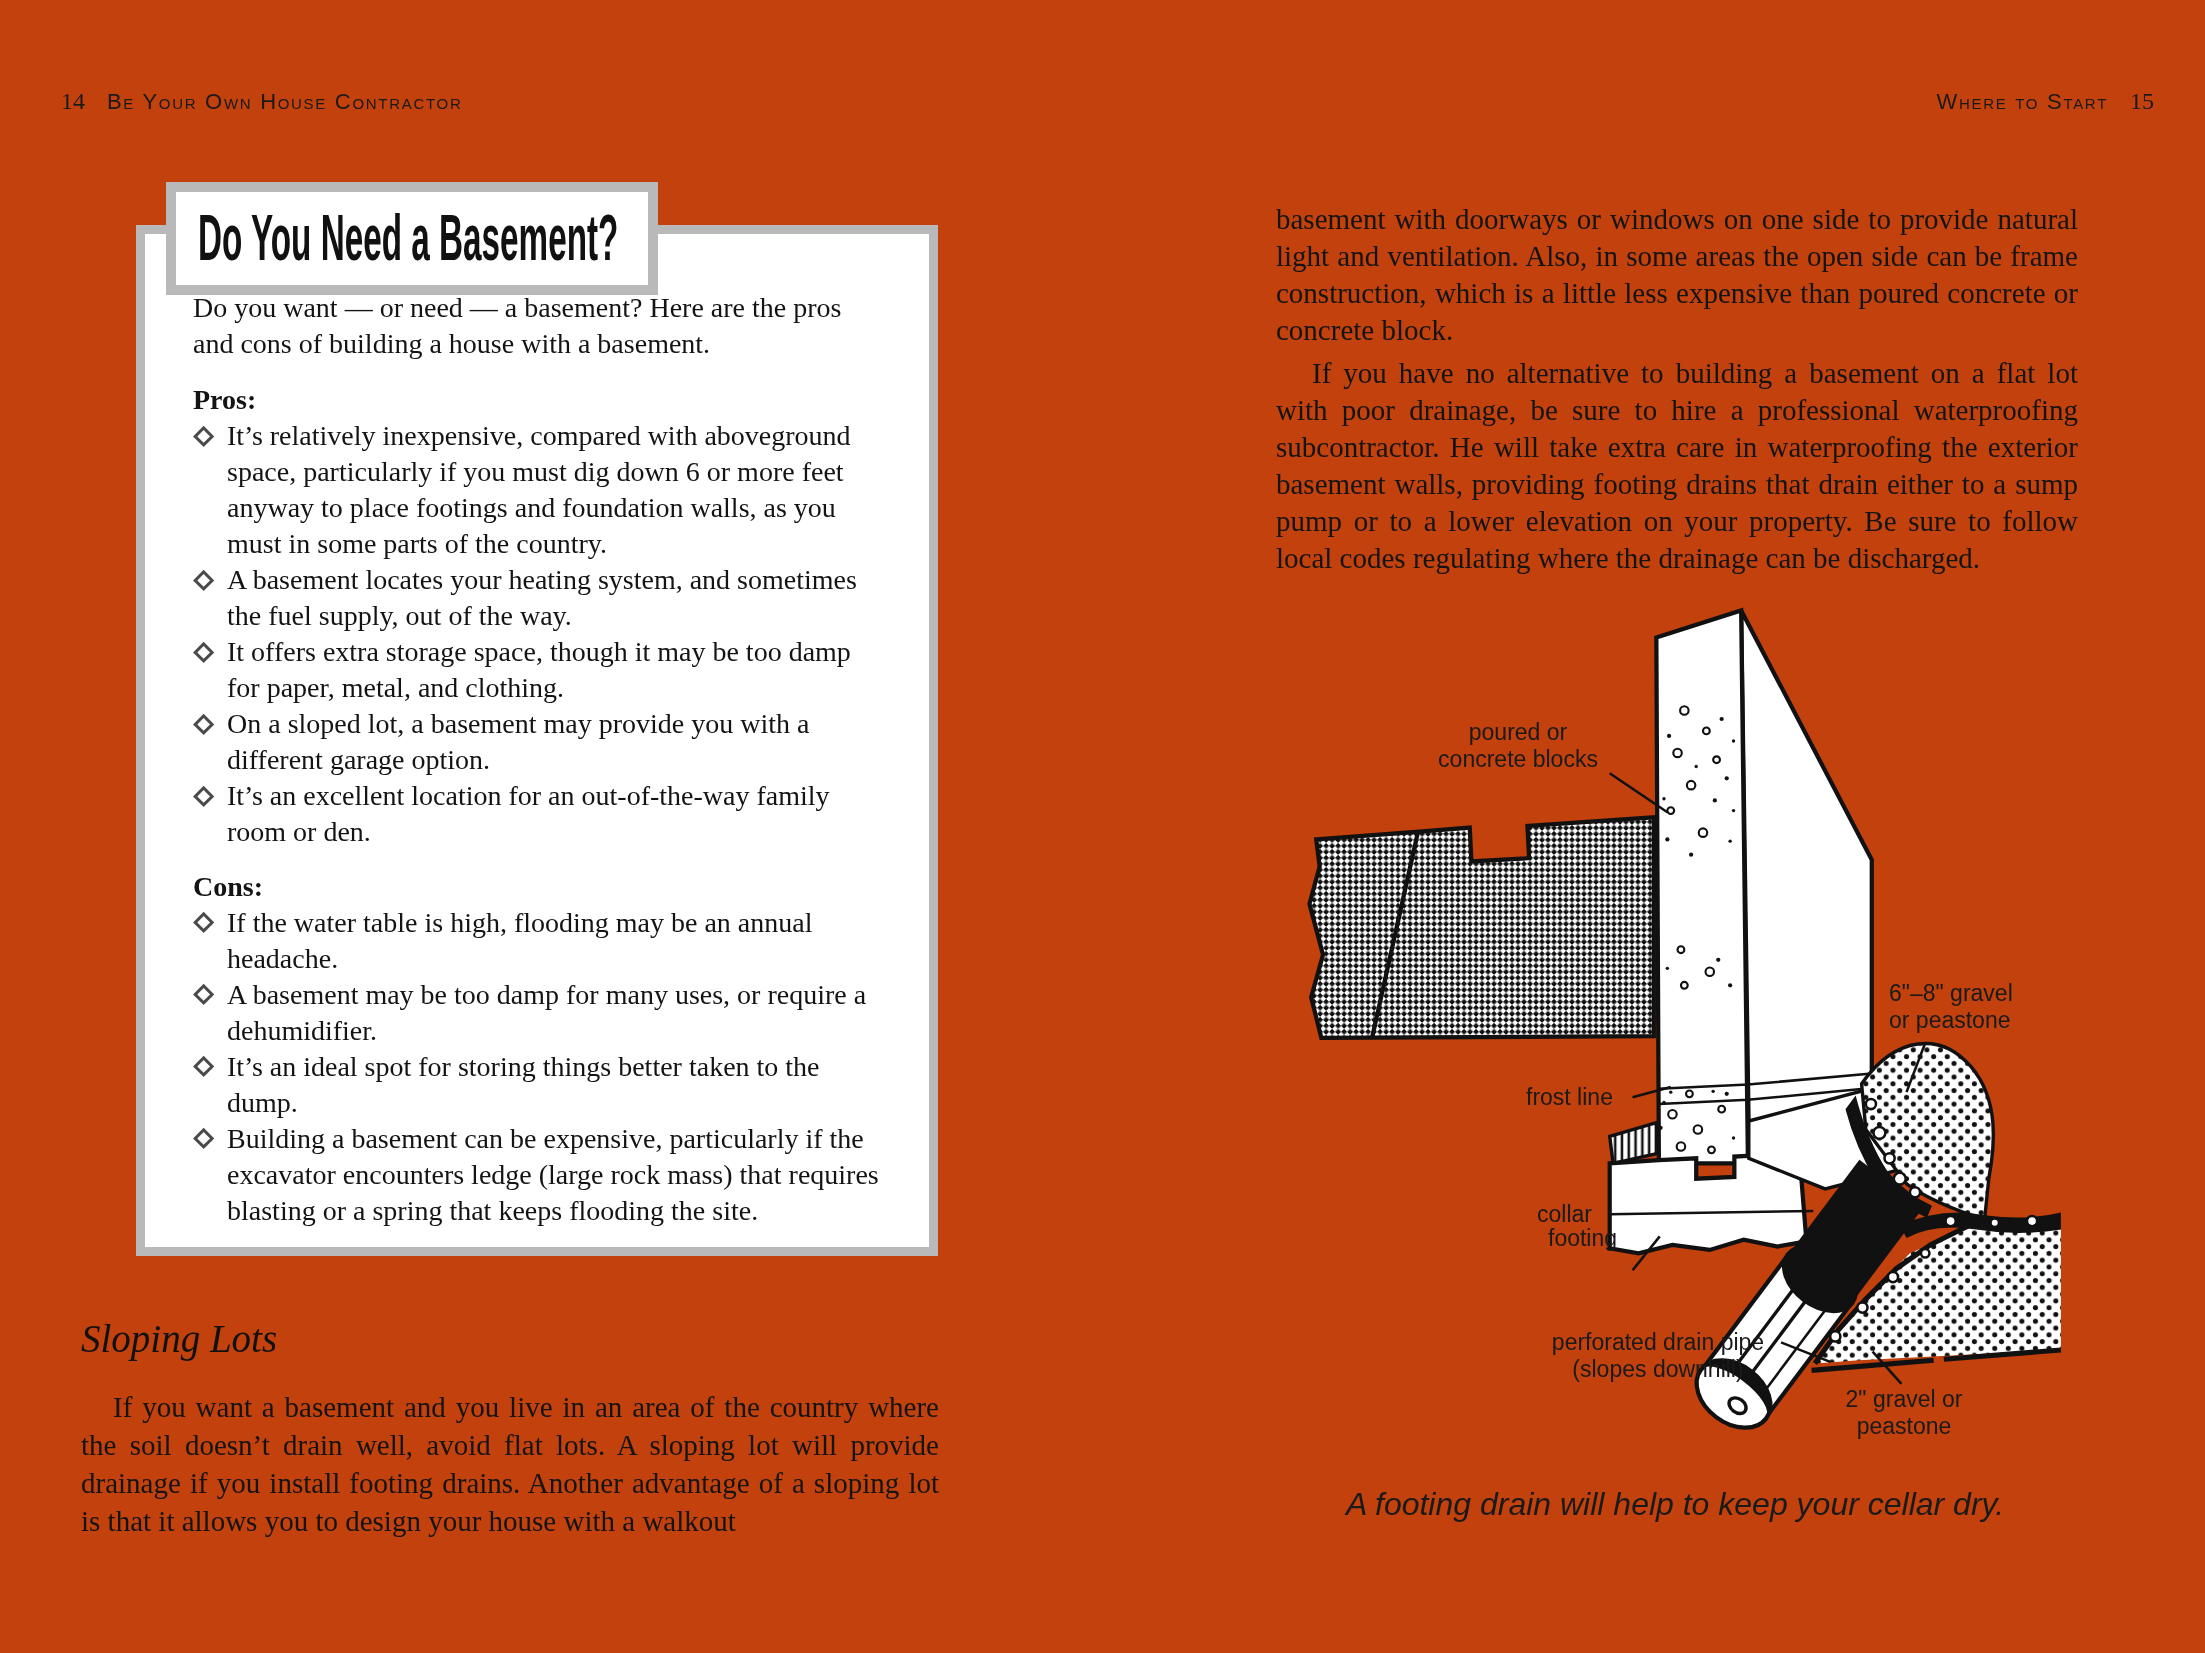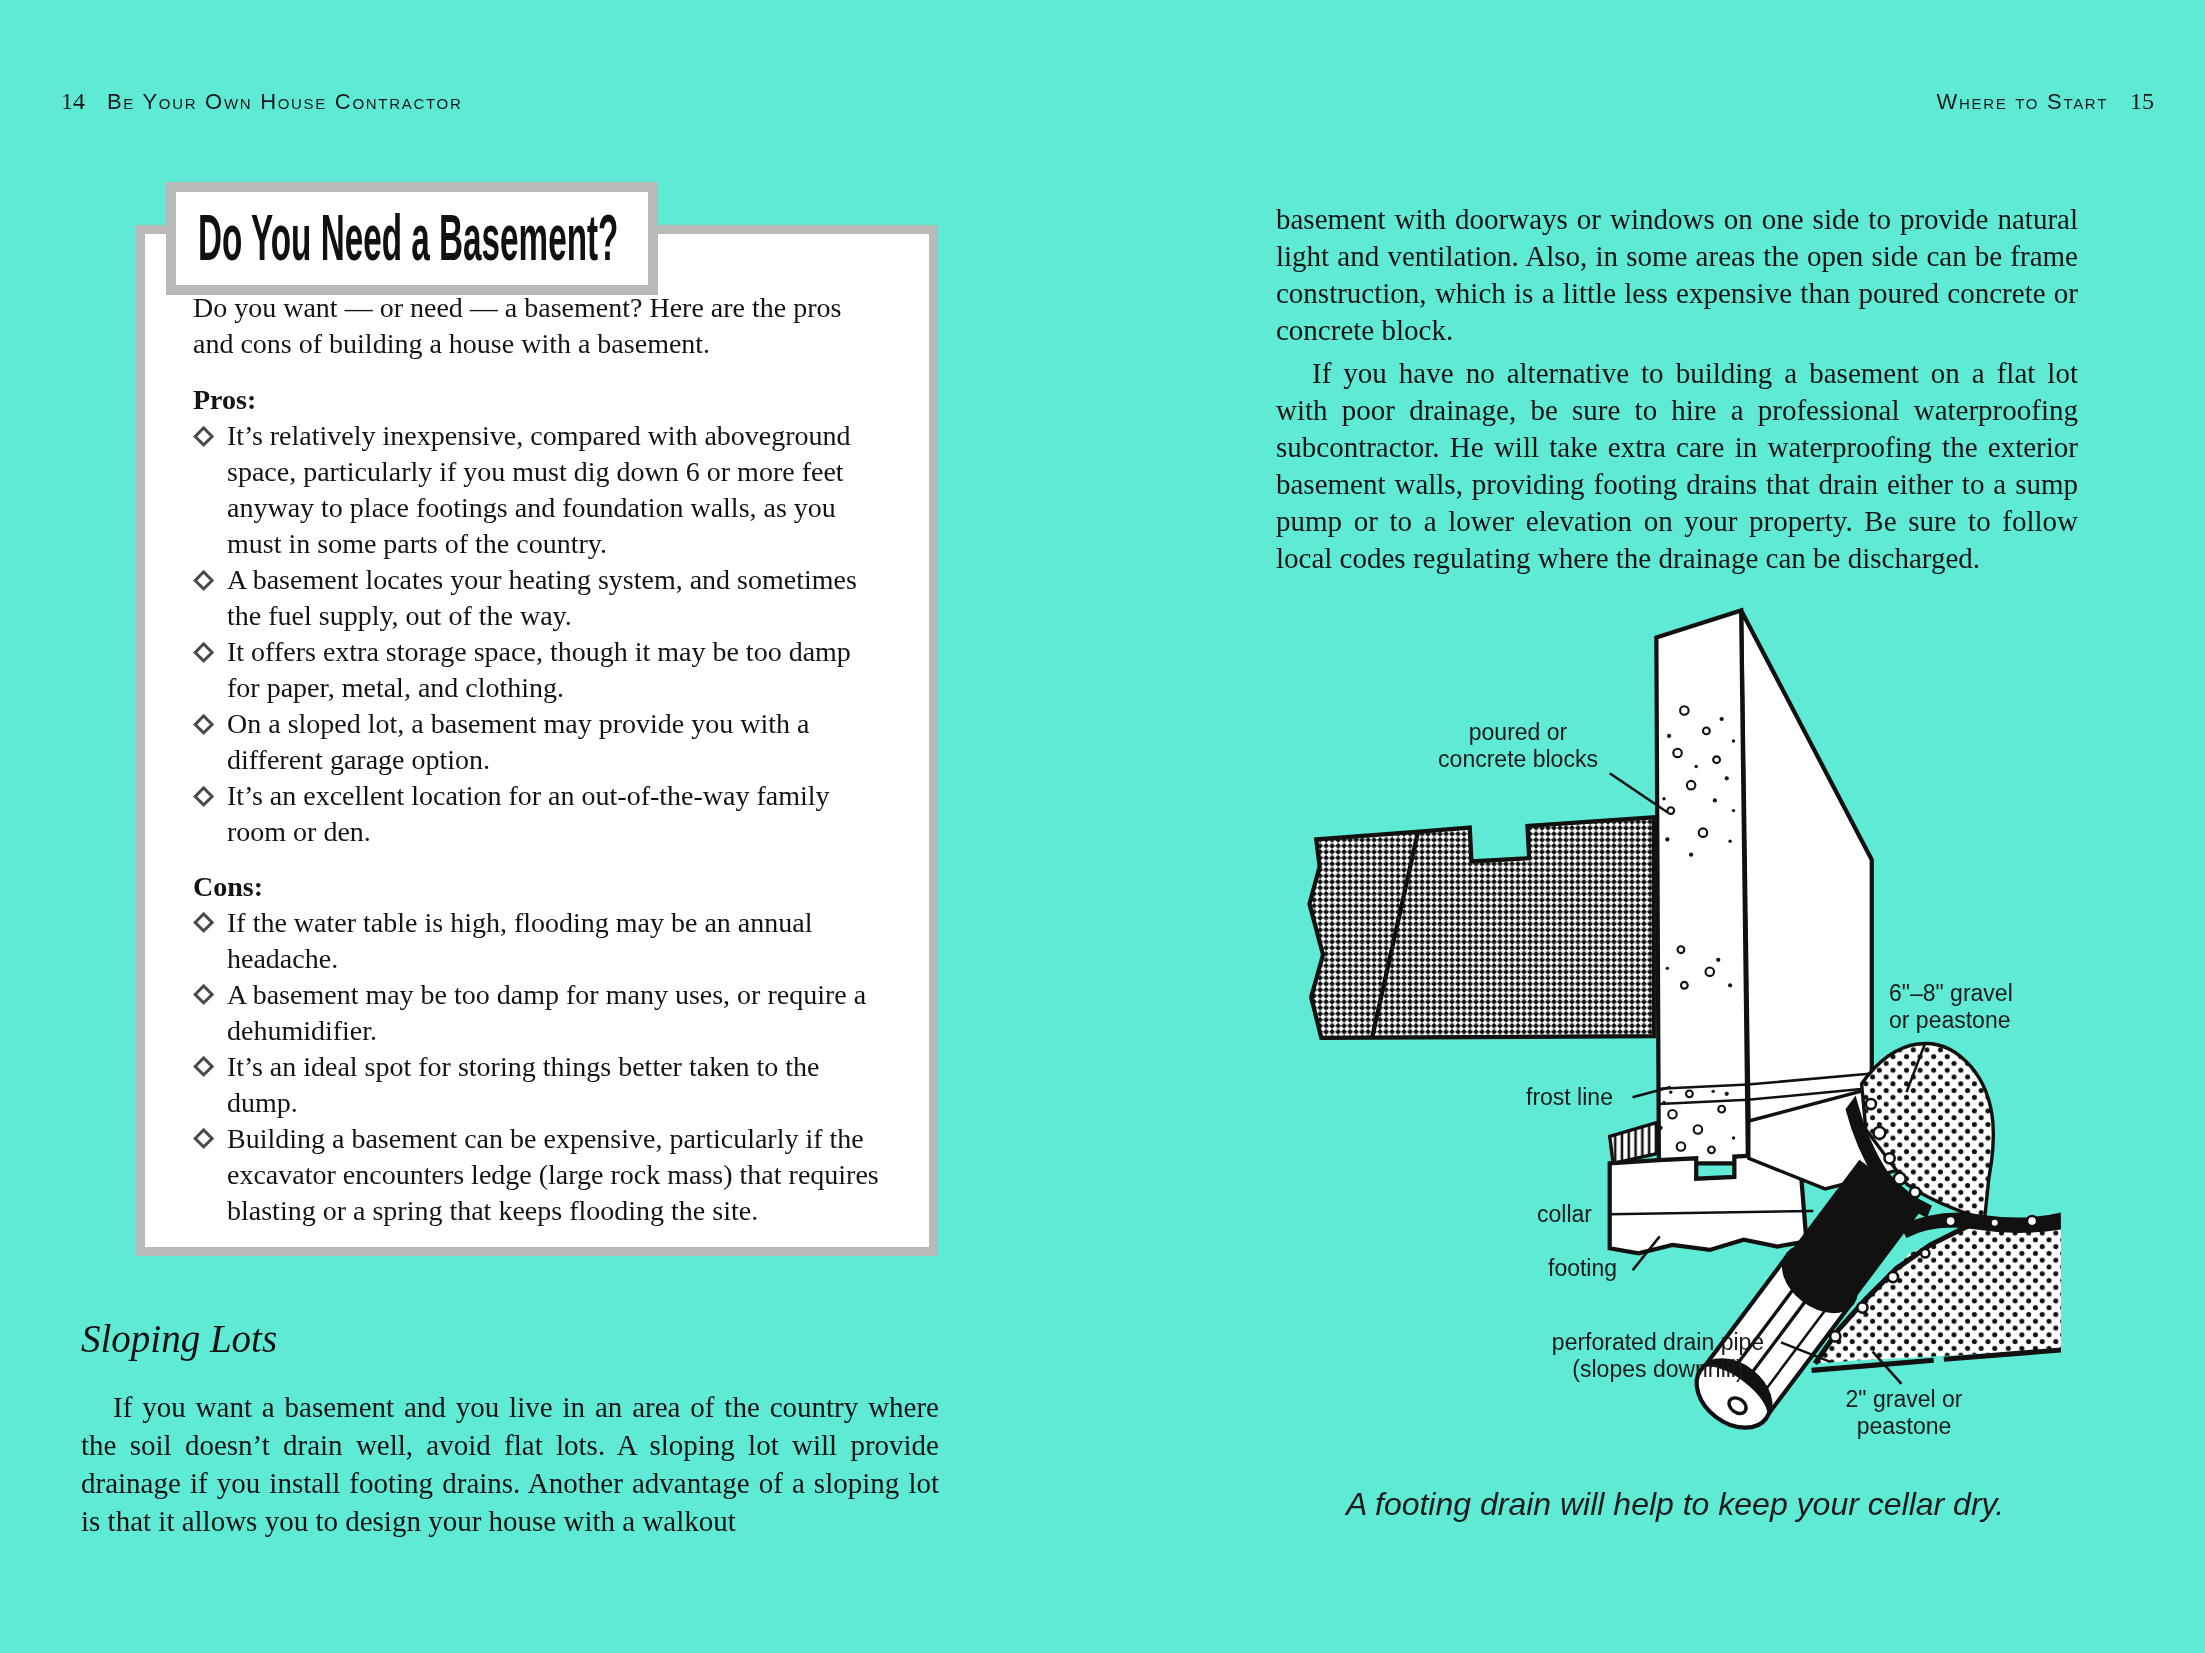--- a/index.html
+++ b/index.html
@@ -1,16 +1,16 @@
 <!DOCTYPE html>
 <html style="font-size:13.6px"><head>
 <meta charset="utf-8">
 <style>
   html,body{margin:0;padding:0;background:#ffffff;}
-  .page{position:relative;width:2205px;height:1654px;background:#5eead4;overflow:hidden;
+  .page{position:relative;width:2205px;height:1654px;background:#c2410c;overflow:hidden;
         font-family:"Liberation Serif",serif;color:#141414;}
 
   
   .rh{position:absolute;top:88px;white-space:nowrap;}
   .rh-left{left:61px;}
   .rh-right{right:51px;text-align:right;}
   .folio{font-family:"Liberation Serif",serif;font-size:24px;color:#1a1a1a;}
   .rh-title{font-family:"Liberation Sans",sans-serif;font-variant:small-caps;
             font-size:22px;letter-spacing:1.7px;color:#1a1a1a;}
   .rh-left .rh-title{margin-left:22px;}
@@ -223,21 +223,21 @@
         <path d="M742,942 L708,904"></path>
       </g>
     </svg>
 
     <div class="fig-label" style="left:157px;top:134px;width:178px;">poured or
 concrete blocks</div>
     <div class="fig-label la-left" style="left:617px;top:395px;width:187px;">6"–8" gravel
 or peastone</div>
     <div class="fig-label la-left" style="left:254px;top:499px;width:110px;">frost line</div>
     <div class="fig-label la-left" style="left:265px;top:616px;width:110px;">collar</div>
-    <div class="fig-label la-left" style="left:276px;top:670px;width:110px;">footing</div>
+    <div class="fig-label la-left" style="left:276px;top:640px;width:110px;">footing</div>
     <div class="fig-label" style="left:263px;top:744px;width:246px;">perforated drain pipe
 (slopes downhill)</div>
     <div class="fig-label" style="left:543px;top:801px;width:178px;">2" gravel or
 peastone</div>
     <div class="fig-caption">A footing drain will help to keep your cellar dry.</div>
   </div>
 
 </div>
 
 

